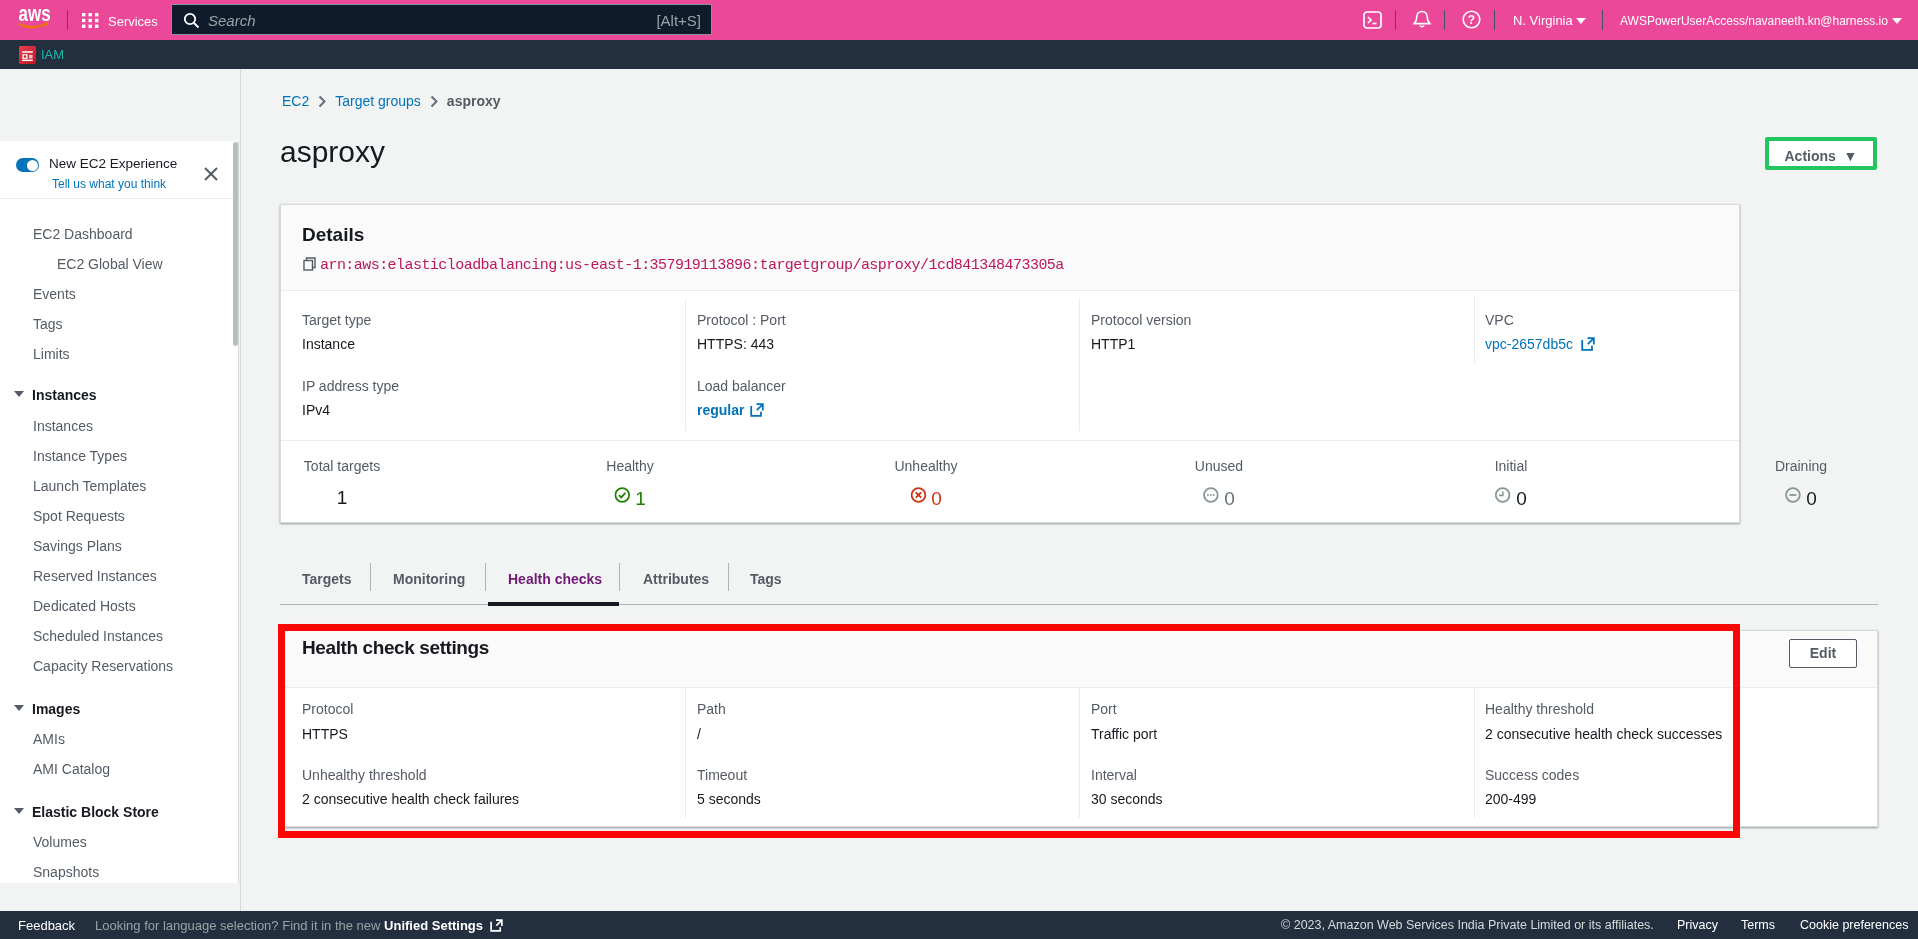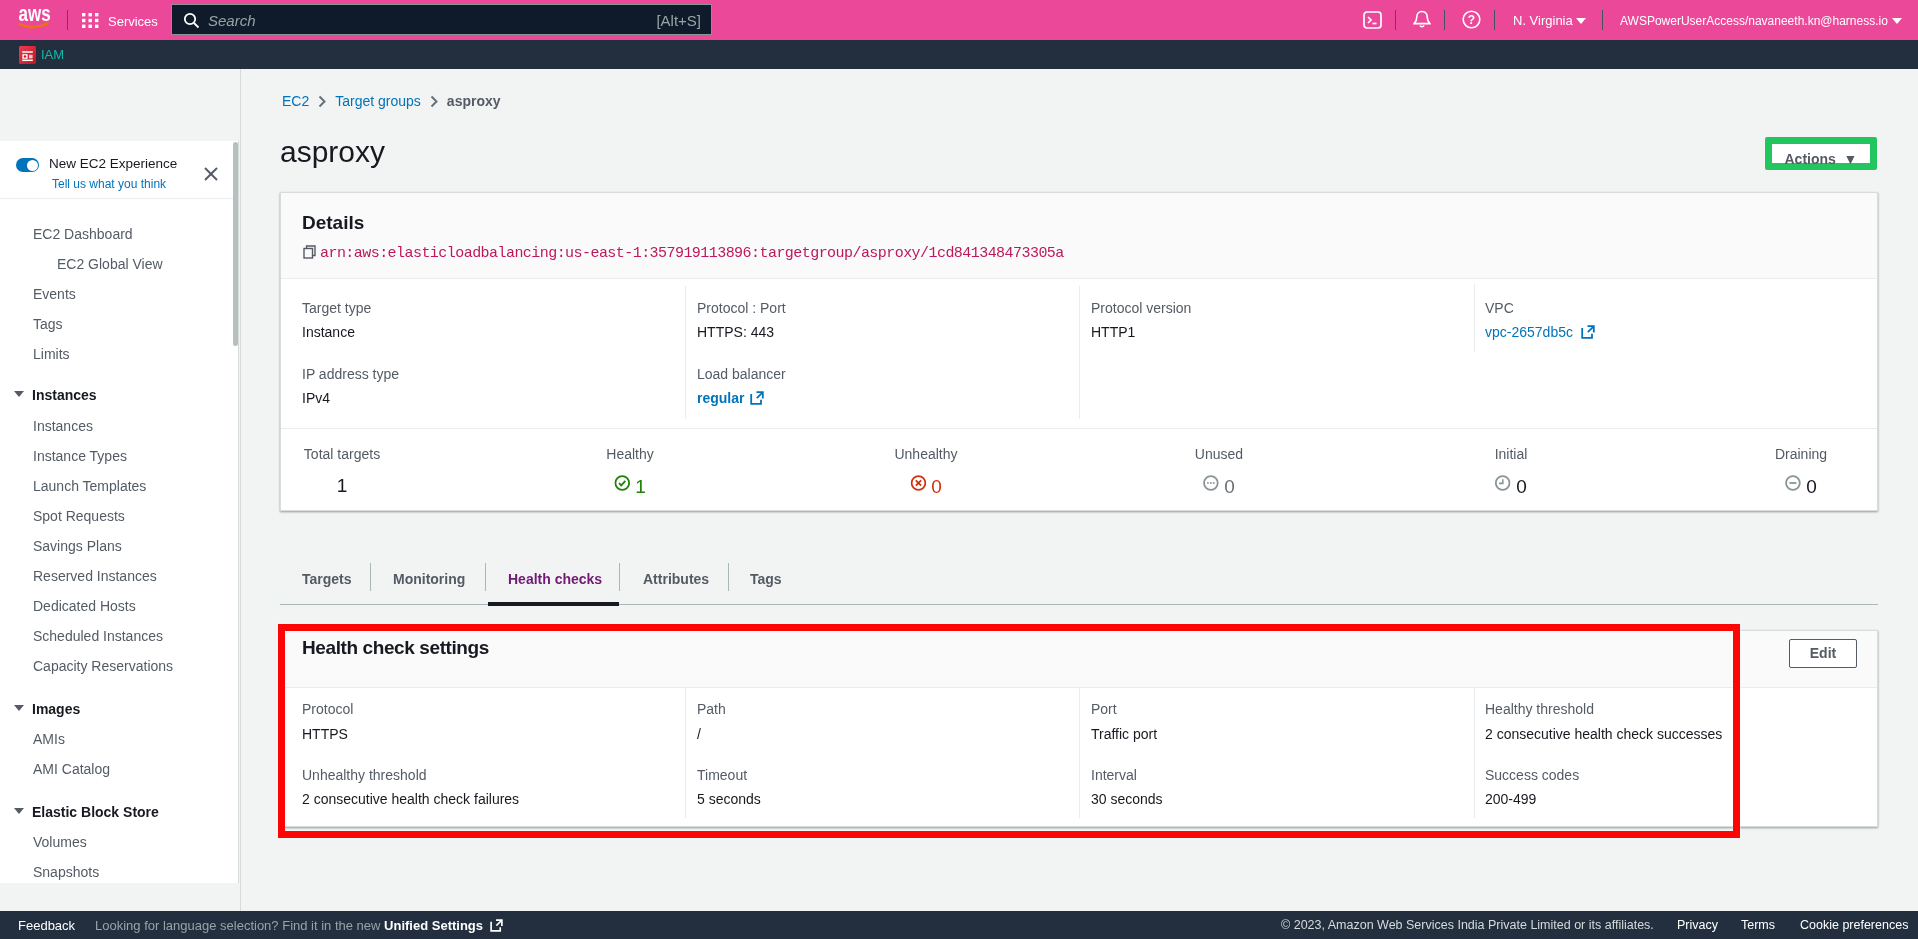--- a/index.html
+++ b/index.html
@@ -153,25 +153,25 @@
 
 <div class="abs" style="left:282px; top:93px; font-size:14px;">
   <a class="lnk" href="#">EC2</a><svg style="margin:0 9px; vertical-align:-2px;" width="8" height="13" viewBox="0 0 8 13">
       <path d="M1.5 1.5 l5 5 l-5 5" stroke="#687078" stroke-width="2" fill="none"></path>
     </svg><a class="lnk" href="#">Target groups</a><svg style="margin:0 9px; vertical-align:-2px;" width="8" height="13" viewBox="0 0 8 13">
       <path d="M1.5 1.5 l5 5 l-5 5" stroke="#687078" stroke-width="2" fill="none"></path>
     </svg><span style="color:#545b64; font-weight:bold;">asproxy</span>
 </div>
 <div class="abs" style="left:280px; top:135px; font-size:30px; color:#16191f;">asproxy</div>
 
-<div class="abs" style="left:1765px; top:137px; width:112px; height:33px; background:#ffffff; border:7px solid #22c55e; border-radius:2px; text-align:center;">
+<div class="abs" style="left:1765px; top:137px; width:112px; height:33px; background:#ffffff; border:4px solid #22c55e; border-radius:2px; text-align:center;">
   <span style="font-size:14px; font-weight:bold; color:#545b64; line-height:31px;">Actions&nbsp;&nbsp;▼</span>
 </div>
 
-<div class="card" style="left:280px; top:192px; width:1598px; height:319px;">
+<div class="card" style="left:280px; top:204px; width:1460px; height:319px;">
   <div class="abs" style="left:0; top:0; width:100%; height:86px; background:#fafafa; border-bottom:1px solid #eaeded;"></div>
   <div class="abs" style="left:21px; top:19px; font-size:19px; font-weight:bold; color:#16191f;">Details</div>
   <svg class="abs" style="left:22px; top:52px;" width="13" height="14" viewBox="0 0 13 14">
     <rect x="1" y="3.5" width="8.5" height="9.5" stroke="#545b64" stroke-width="1.4" fill="none"></rect>
     <path d="M3.5 3.5 v-2.5 h8.5 v9.5 h-2.5" stroke="#545b64" stroke-width="1.4" fill="none"></path>
   </svg>
   <div class="abs" style="left:39px; top:52px; font-size:15px; letter-spacing:-0.55px; color:#be185d;font-family:Liberation Mono, monospace;">arn:aws:elasticloadbalancing:us-east-1:357919113896:targetgroup/asproxy/1cd841348473305a</div>
 
   <div class="abs" style="left:404px; top:93px; width:1px; height:133px; background:#eaeded;"></div>
   <div class="abs" style="left:798px; top:93px; width:1px; height:133px; background:#eaeded;"></div>

